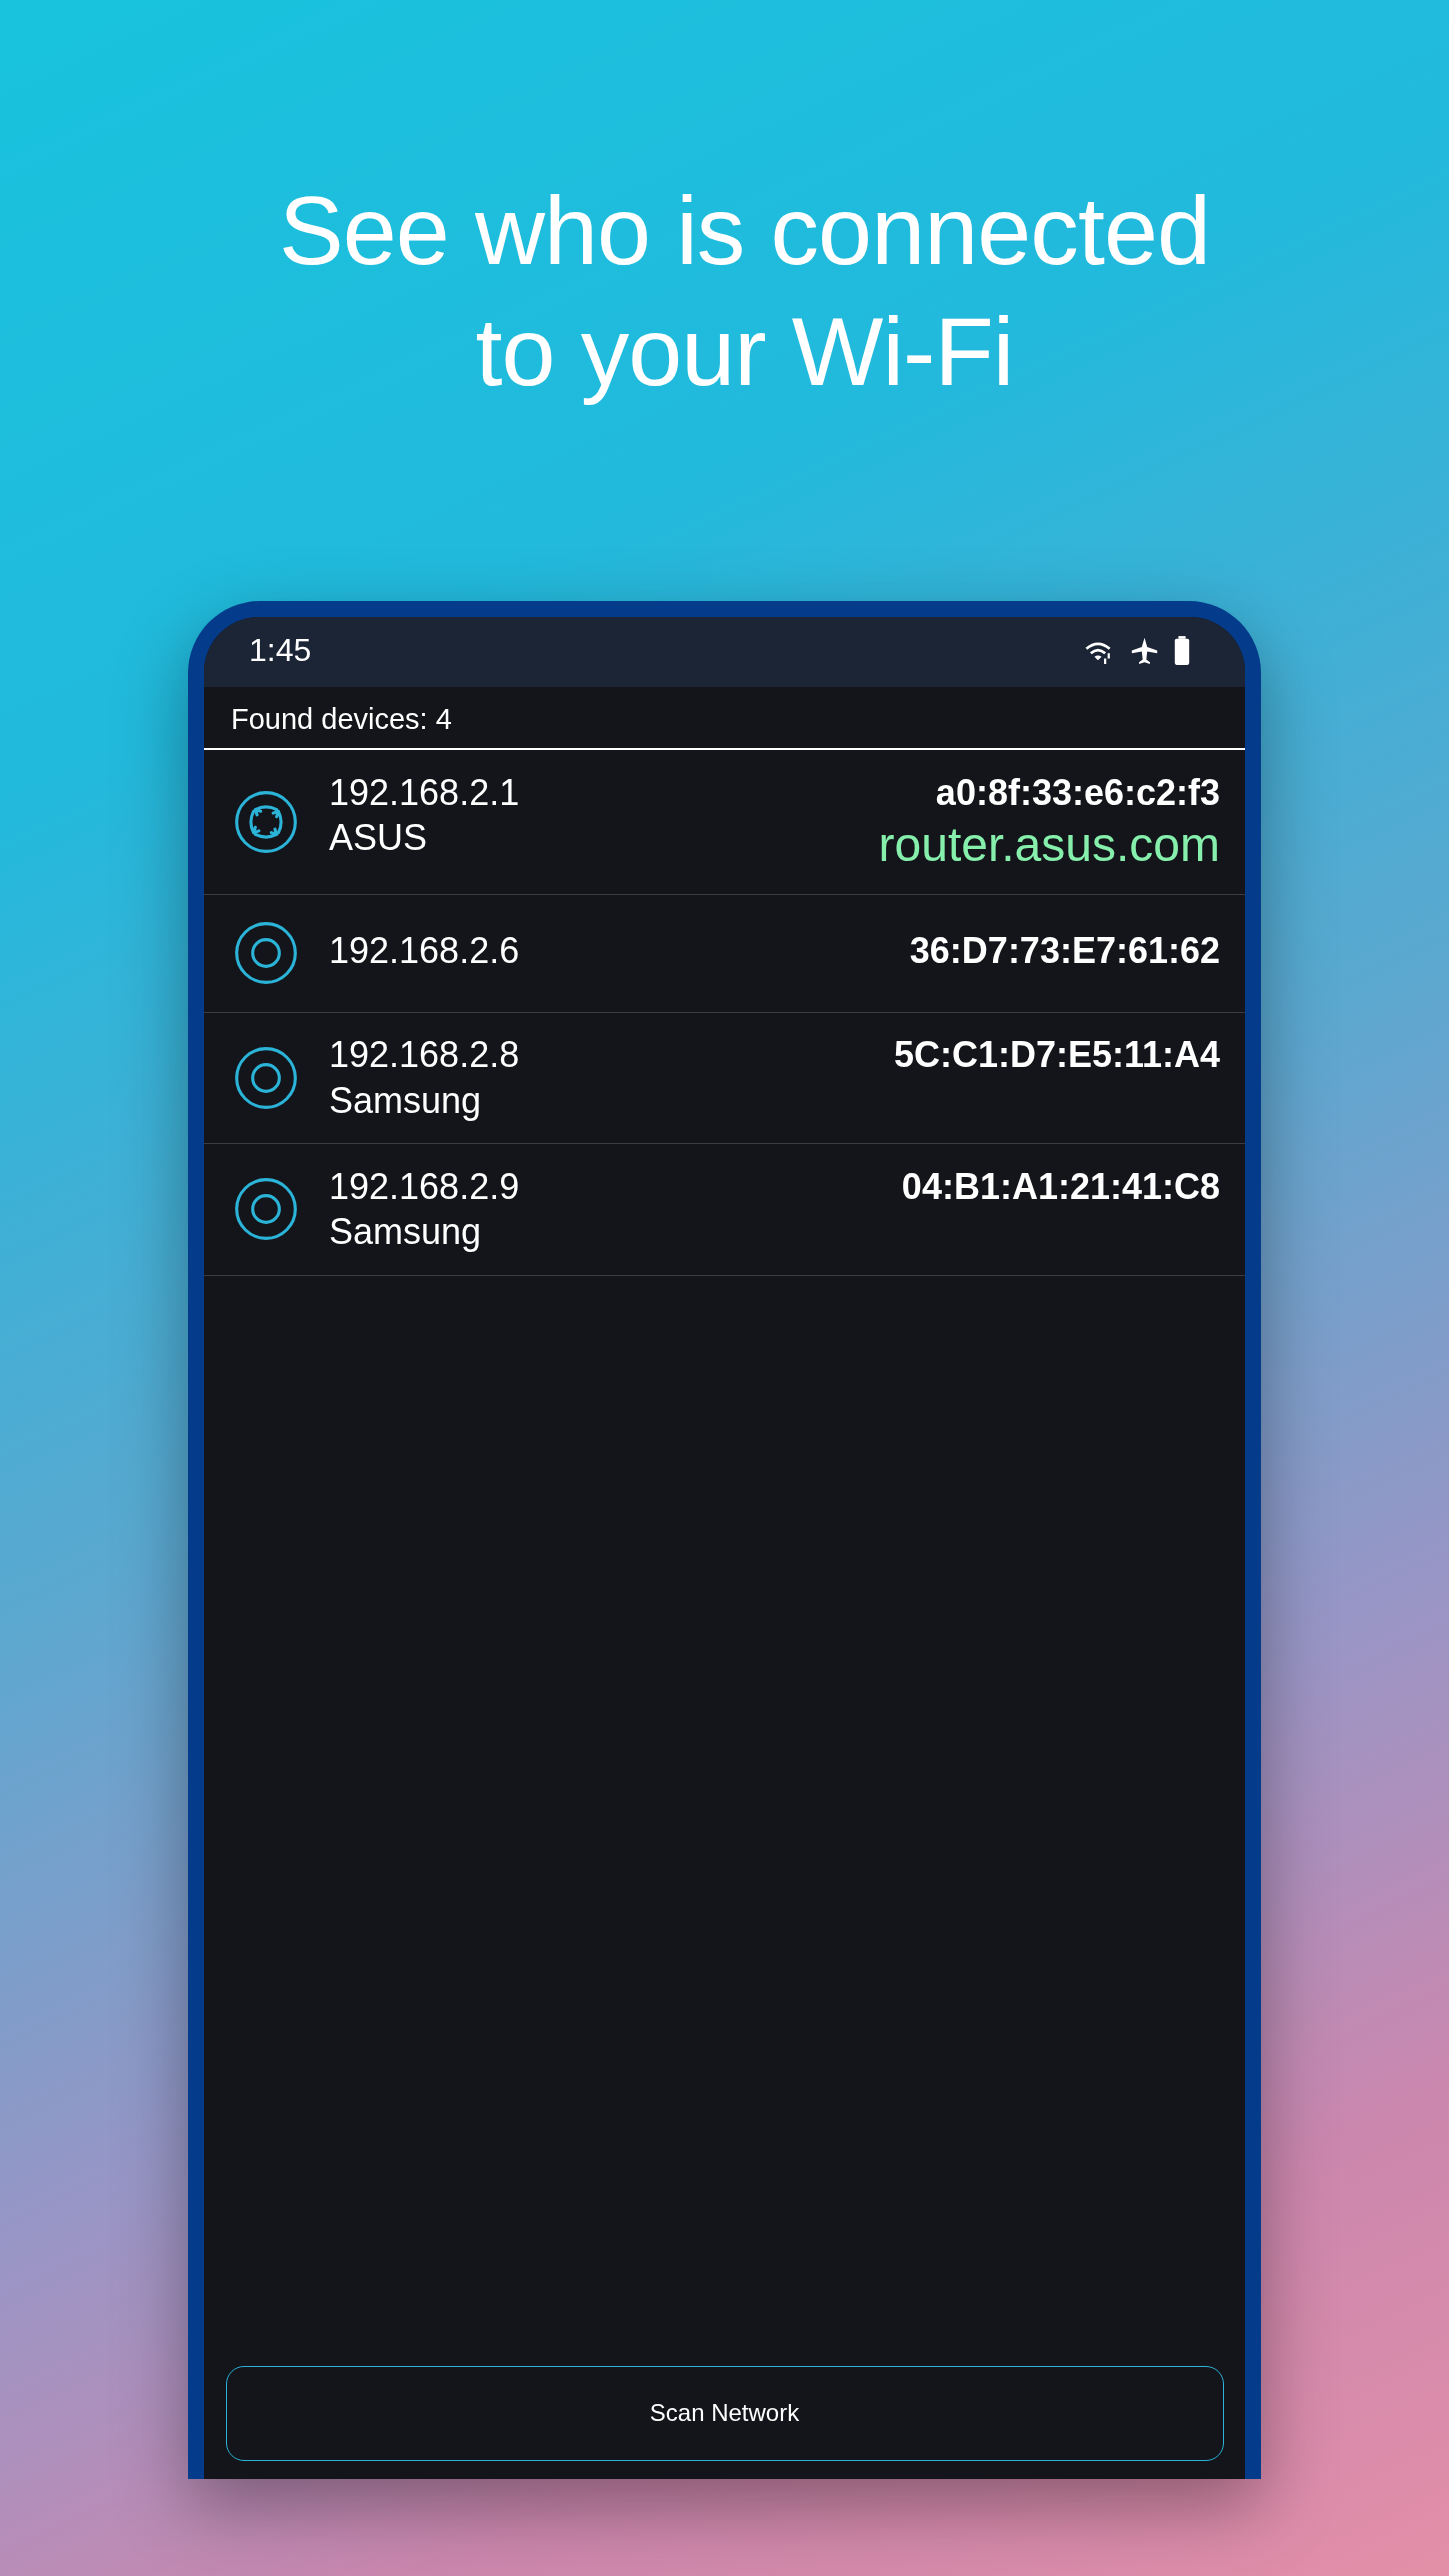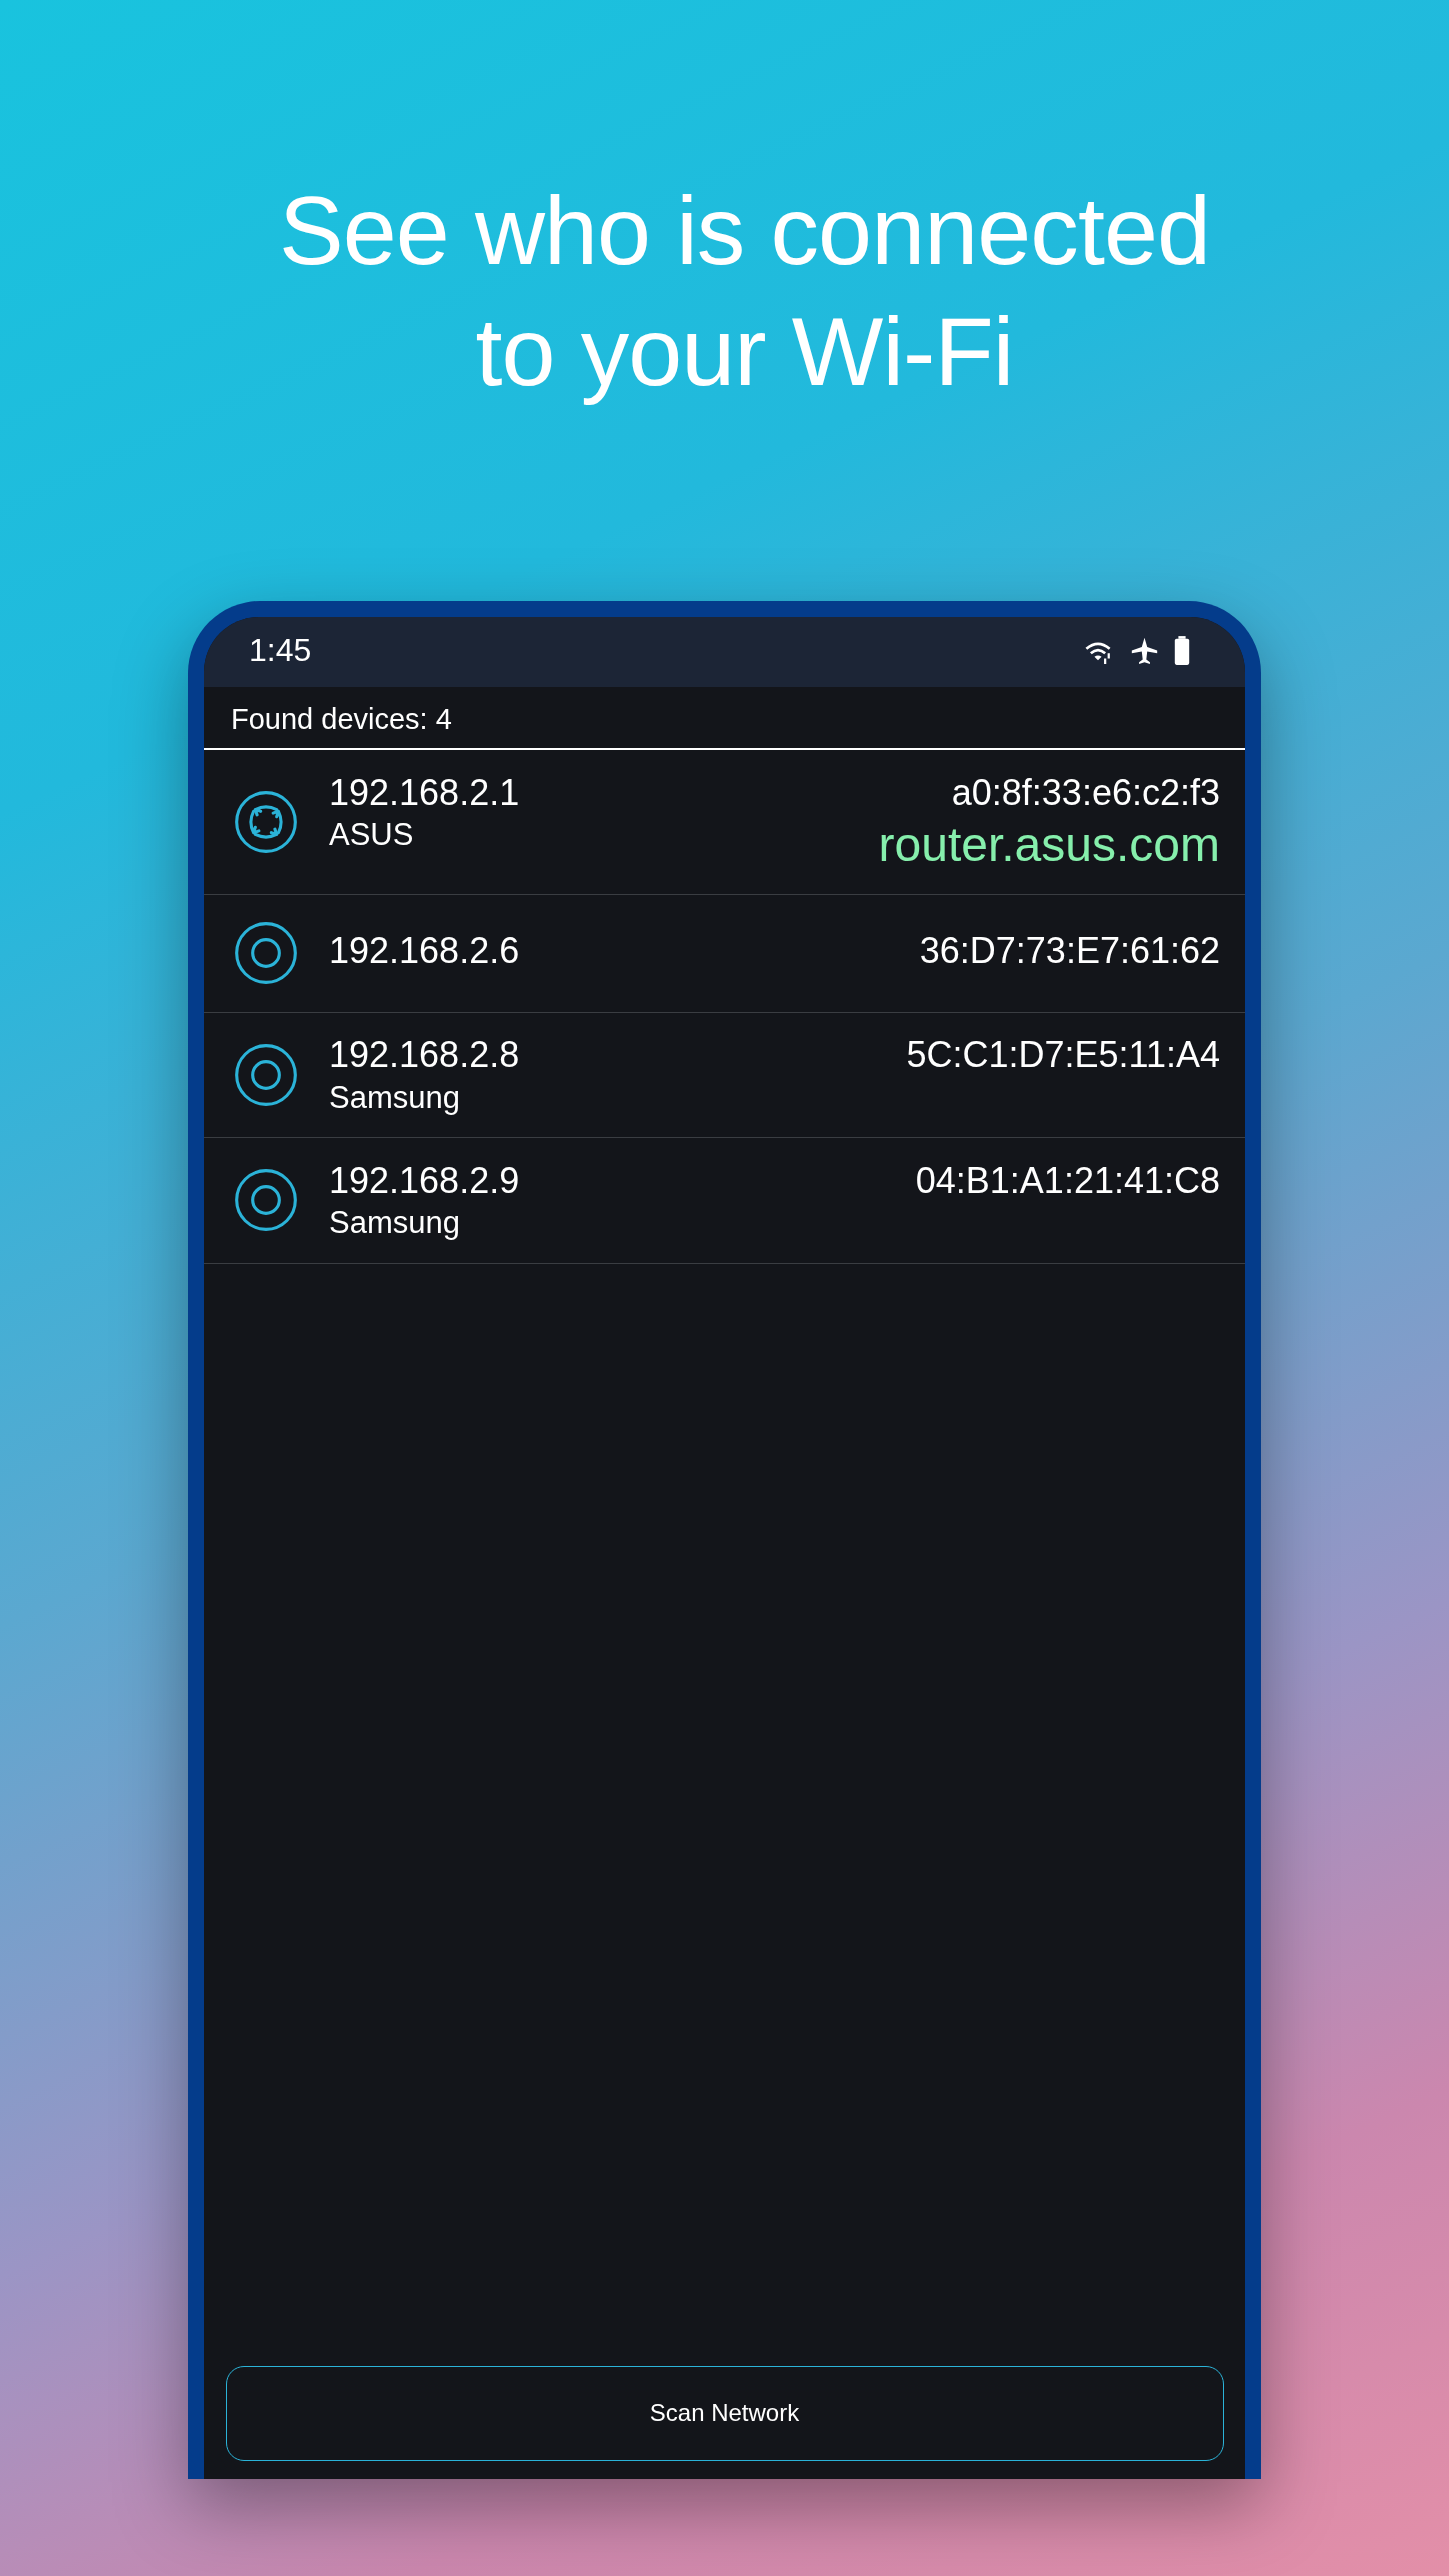--- a/index.html
+++ b/index.html
@@ -112,27 +112,27 @@
       gap: 3.6px;
       text-align: right;
     }
     .device-ip {
       color: #ffffff;
       font-size: 36px;
       font-weight: 400;
     }
     .device-name {
       color: #ffffff;
-      font-size: 31px;
+      font-size: 36px;
       font-weight: 400;
     }
     .device-mac {
       color: #ffffff;
       font-size: 36px;
-      font-weight: 400;
+      font-weight: 700;
     }
     .device-hostname {
       color: #86efac;
       font-size: 48px;
       font-weight: 400;
     }
     .scan-button-wrap {
       padding: 18px 21.5px;
     }
     .scan-button {

